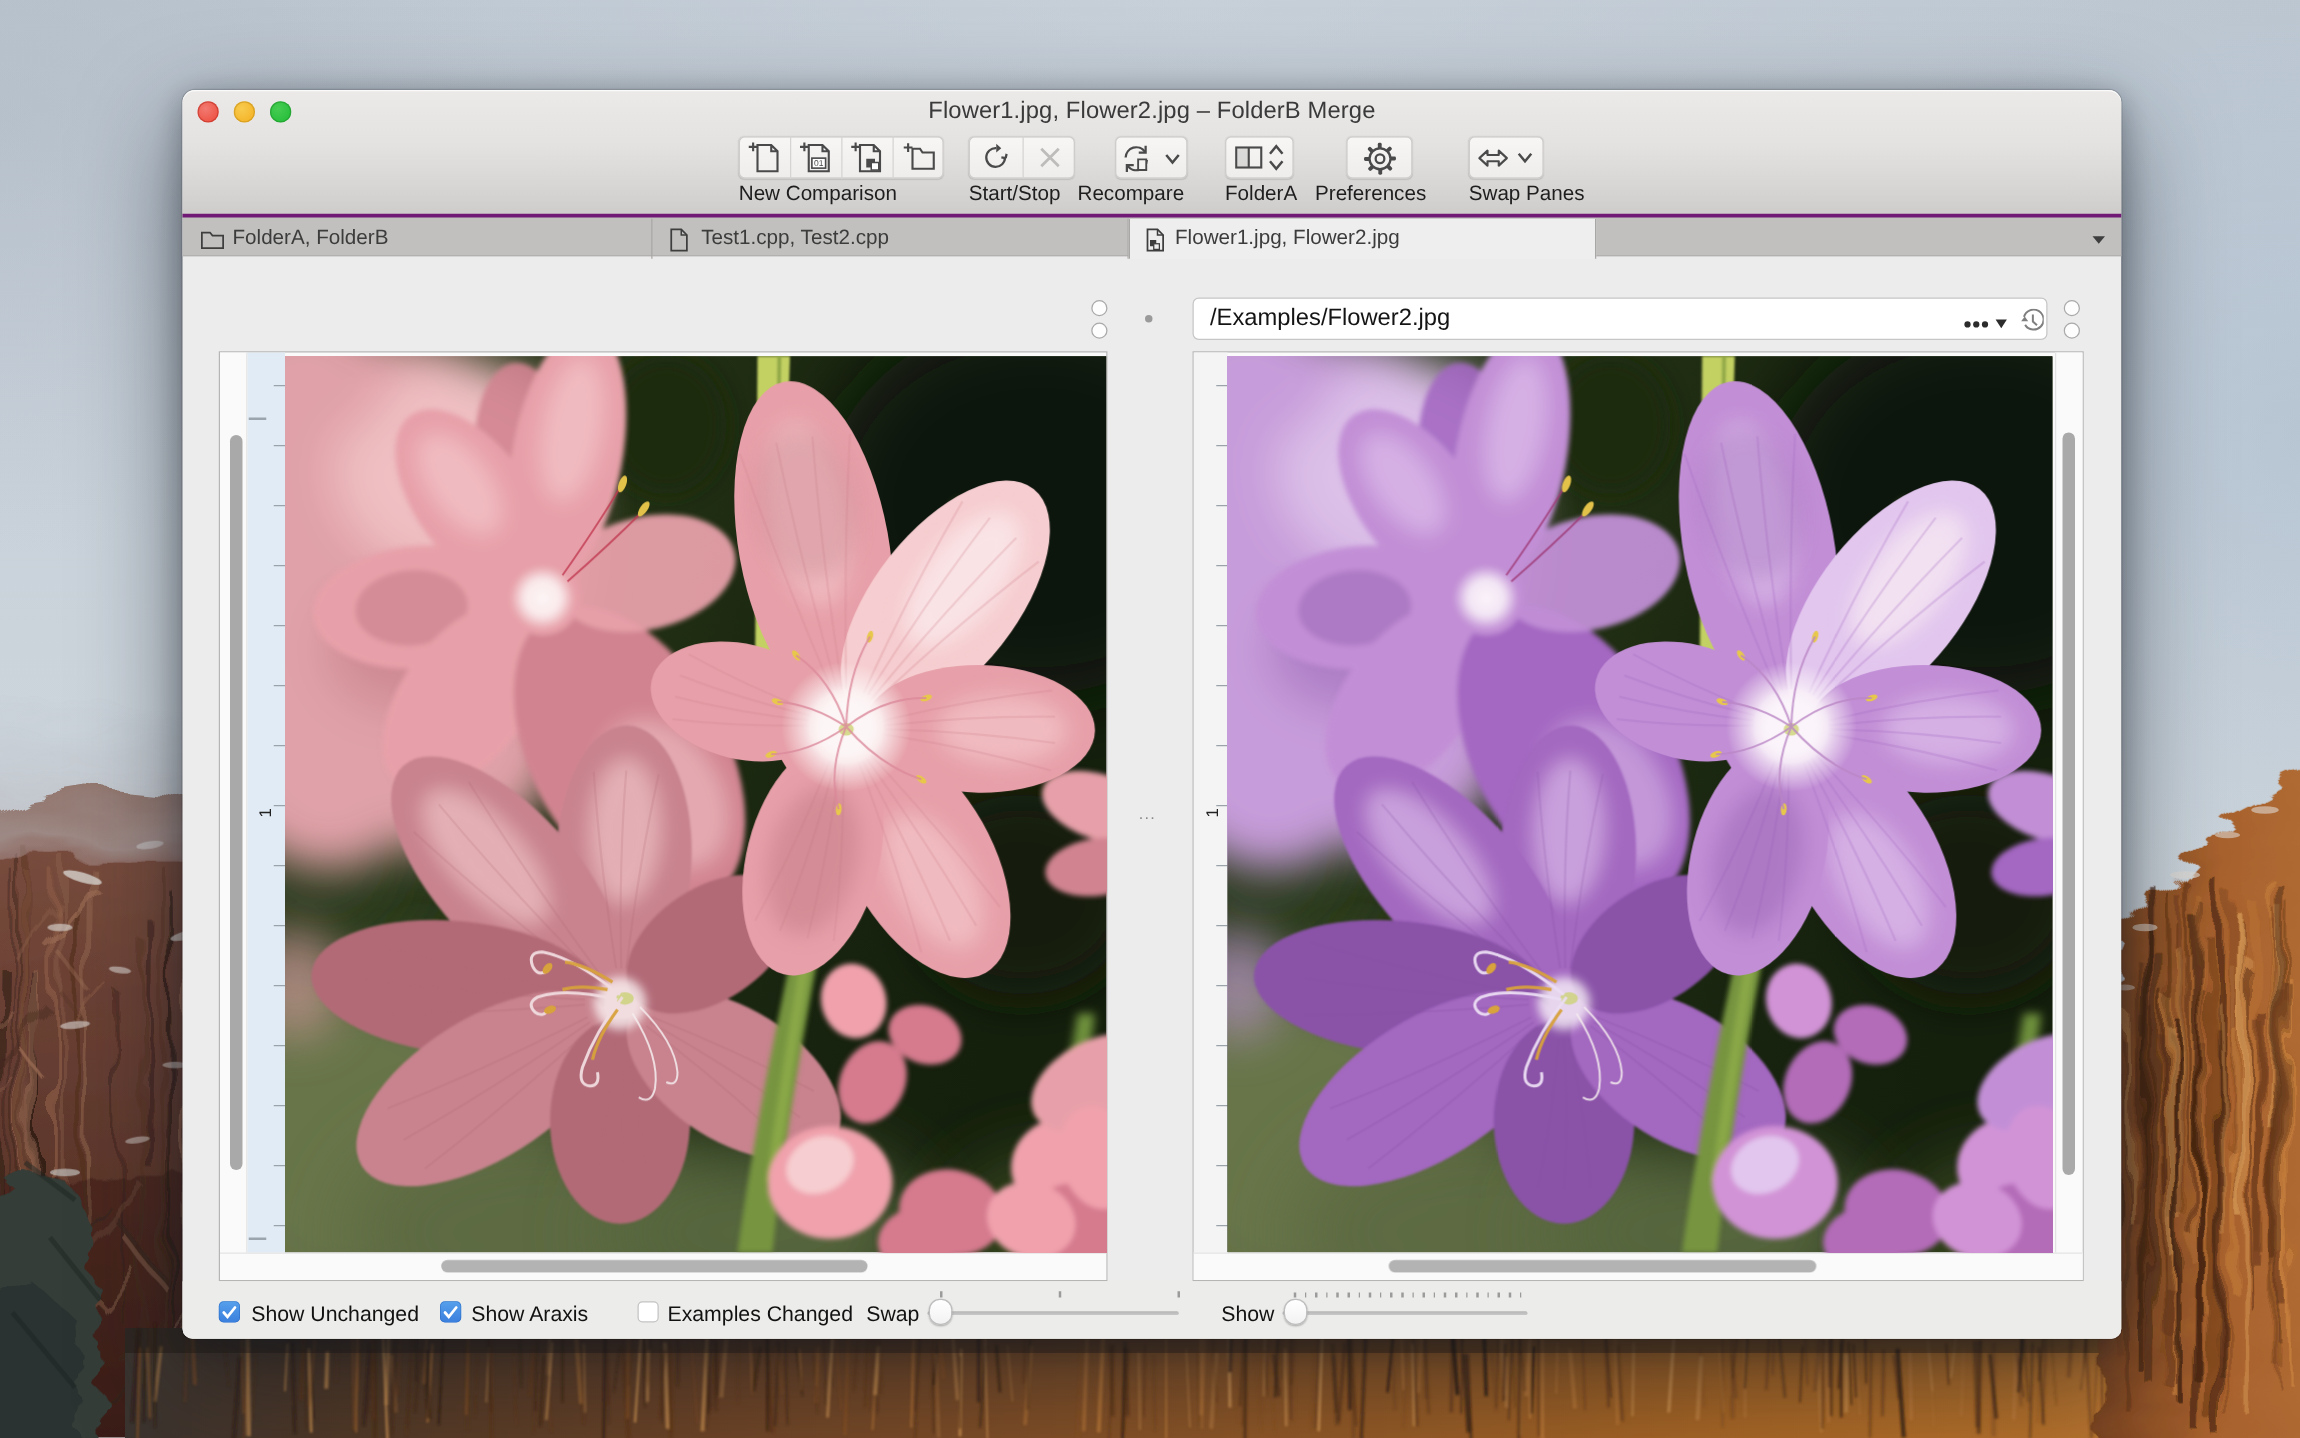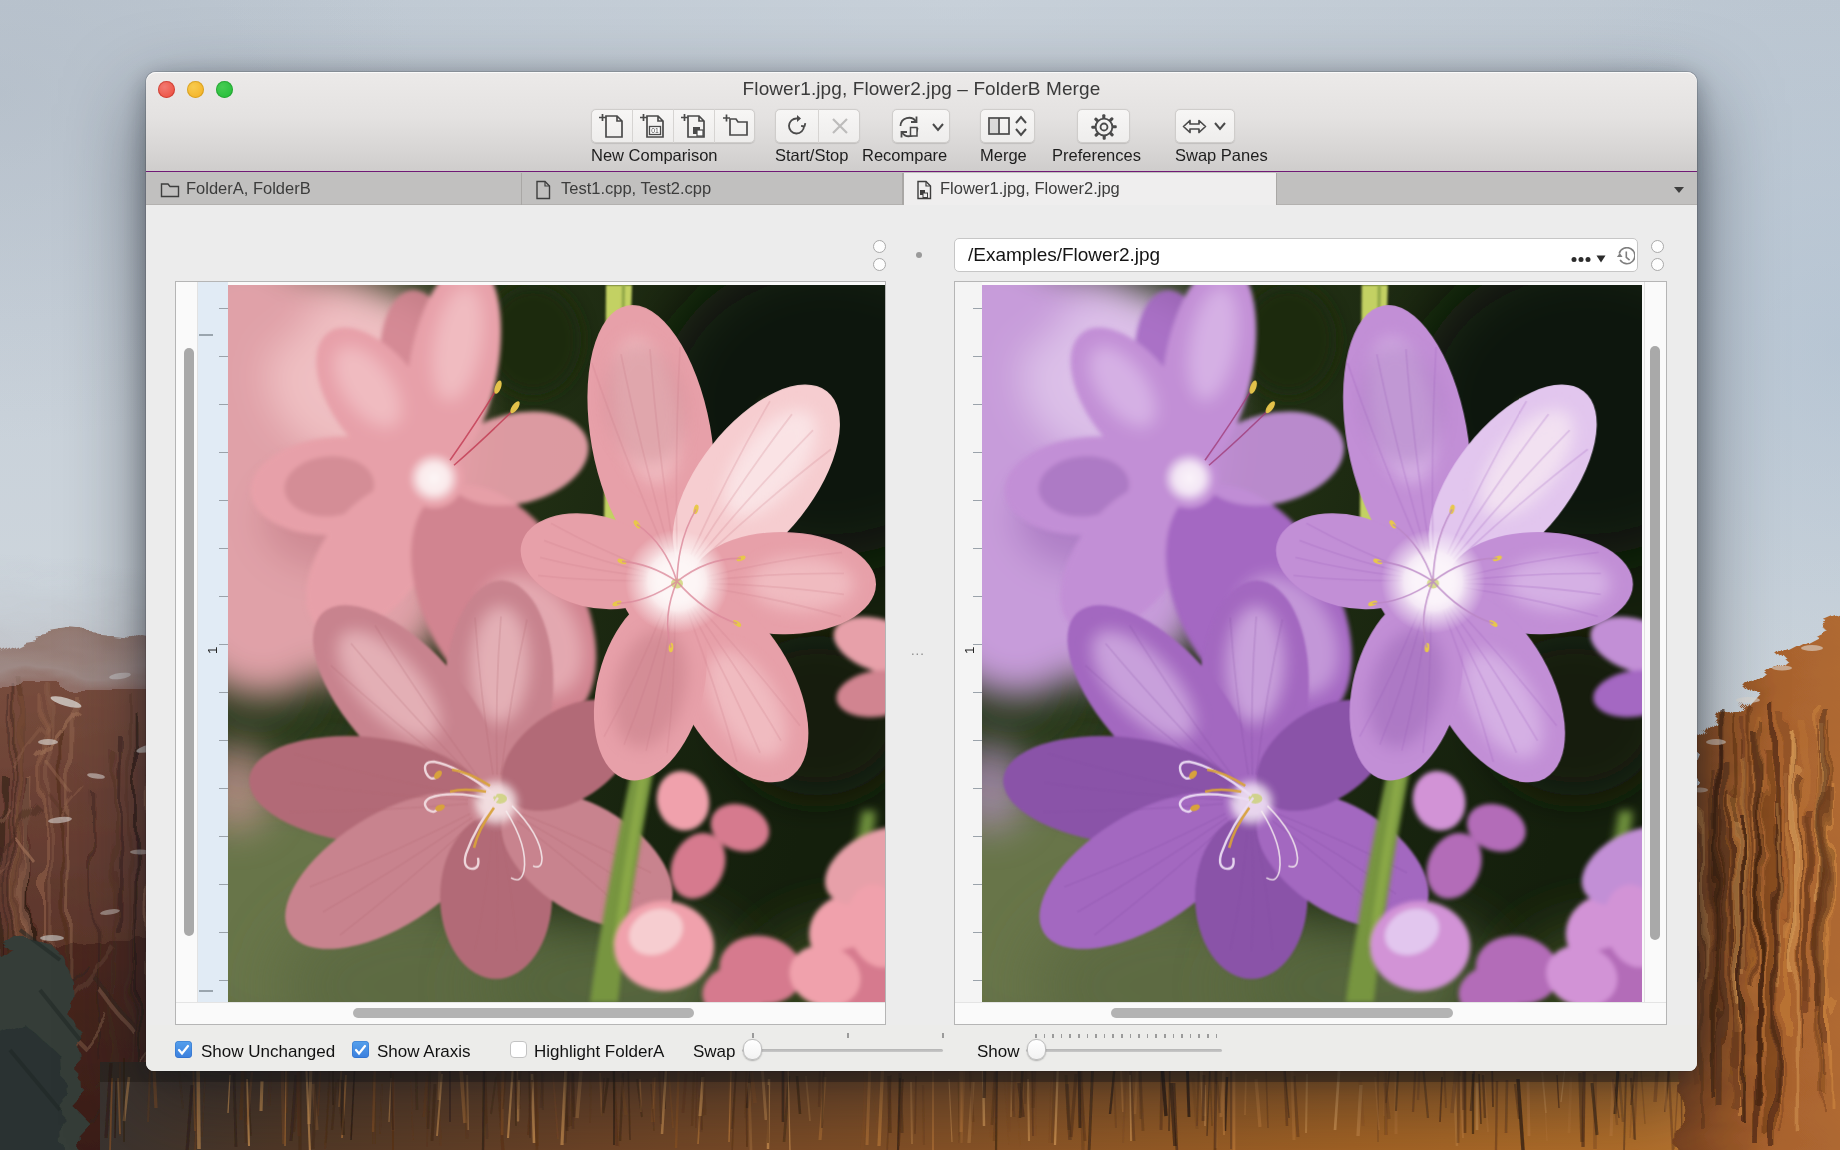--- a/index.html
+++ b/index.html
@@ -24,21 +24,21 @@
 #tl-g{left:70px;background:radial-gradient(circle at 38% 35%,#46cc52,#2bc03e 70%);box-shadow:inset 0 0 0 1px rgba(30,140,40,.5)}
 #wtitle{position:absolute;top:6px;left:0;width:100%;text-align:center;font-size:19px;color:#3a3a3a;letter-spacing:.1px}
 
 .tbtn{position:absolute;top:37px;height:34px;background:linear-gradient(180deg,#f7f6f5,#eeedec);
  border:1px solid #cfcdcb;border-radius:5px;box-shadow:0 .5px 1px rgba(0,0,0,.12)}
 .tseg{position:absolute;top:0;bottom:0;border-left:1px solid #d6d4d2}
 .tlabel{position:absolute;top:74px;height:20px;font-size:16.5px;color:#1e1e1e;text-align:left;white-space:nowrap}
 .ticon{position:absolute;top:41px}
 
 #tabbar{position:absolute;left:0;top:99px;width:100%;height:34px;background:#c1c0bf;
- border-top:1px solid #701a75;border-bottom:1px solid #b3b1af}
+ border-top:3px solid #701a75;border-bottom:1px solid #b3b1af}
 .tab{position:absolute;top:1px;height:32px;border-right:1px solid #a9a7a5;color:#3c3c3c;font-size:16.5px}
 .tab .tx{position:absolute;top:6px;white-space:nowrap}
 .tab-active{background:#efeeee;border-right:1px solid #a9a7a5;border-left:1px solid #a9a7a5}
 .pathfield{position:absolute;top:166px;height:34px;background:#fff;border:1px solid #c6c6c6;border-radius:5px;
  font-size:19px;color:#141414;line-height:32px;padding-left:13px;white-space:nowrap}
 .circ{position:absolute;width:13px;height:13px;border:1.5px solid #a9a9a9;border-radius:50%;background:#fdfdfd}
 .pane{position:absolute;top:209px;height:744px;background:#fafafa;border:1px solid #b5b5b5}
 .vtrack{position:absolute;top:0;bottom:0;width:22px;background:#fafafa}
 .vthumb{position:absolute;width:10px;border-radius:5px;background:#a9a9a9}
 .ruler{position:absolute;top:0;bottom:0}
@@ -681,21 +681,21 @@
         <div class="tlabel" style="left:716px;width:118px">Recompare</div>
         <div class="tbtn" style="left:834px;width:55px"></div>
         <svg class="ticon" style="left:840px" width="26" height="26" viewBox="0 0 26 26">
           <rect x="3" y="5" width="20" height="16" fill="none" stroke="#4a4a4a" stroke-width="1.7"></rect>
           <path d="M13,5 V21" stroke="#4a4a4a" stroke-width="1.7"></path>
           <rect x="4" y="6" width="8.5" height="14" fill="#4a4a4a" opacity=".14"></rect>
         </svg>
         <svg class="ticon" style="left:866px;top:41px" width="18" height="26" viewBox="0 0 18 26">
           <path d="M4,10 L9,4 L14,10 M4,16 L9,22 L14,16" fill="none" stroke="#4a4a4a" stroke-width="2"></path>
         </svg>
-        <div class="tlabel" style="left:834px;width:55px">Merge</div>
+        <div class="tlabel" style="left:834px;width:55px">FolderA</div>
         <div class="tbtn" style="left:931px;width:53px"></div>
         <svg class="ticon" style="left:944px" width="28" height="28" viewBox="0 0 27.4 27.4">
           <rect x="12" y="1.2" width="3" height="4.6" rx="1.1" fill="#4a4a4a" transform="rotate(0 13.7 13.7)"></rect>
           <rect x="12" y="1.2" width="3" height="4.6" rx="1.1" fill="#4a4a4a" transform="rotate(45 13.7 13.7)"></rect>
           <rect x="12" y="1.2" width="3" height="4.6" rx="1.1" fill="#4a4a4a" transform="rotate(90 13.7 13.7)"></rect>
           <rect x="12" y="1.2" width="3" height="4.6" rx="1.1" fill="#4a4a4a" transform="rotate(135 13.7 13.7)"></rect>
           <rect x="12" y="1.2" width="3" height="4.6" rx="1.1" fill="#4a4a4a" transform="rotate(180 13.7 13.7)"></rect>
           <rect x="12" y="1.2" width="3" height="4.6" rx="1.1" fill="#4a4a4a" transform="rotate(225 13.7 13.7)"></rect>
           <rect x="12" y="1.2" width="3" height="4.6" rx="1.1" fill="#4a4a4a" transform="rotate(270 13.7 13.7)"></rect>
           <rect x="12" y="1.2" width="3" height="4.6" rx="1.1" fill="#4a4a4a" transform="rotate(315 13.7 13.7)"></rect>
@@ -1275,21 +1275,21 @@
           </svg>
         </div>
         <div class="blabel" style="left:55px">Show Unchanged</div>
         <div class="cb cb-on" style="left:206px">
           <svg class="abs" style="left:2px;top:2.5px" width="13" height="12" viewBox="0 0 13 12">
             <path d="M2,6 L5,9.5 L11,2" fill="none" stroke="#fff" stroke-width="2.2" stroke-linecap="round"></path>
           </svg>
         </div>
         <div class="blabel" style="left:231px">Show Araxis</div>
         <div class="cb cb-off" style="left:364px"></div>
-        <div class="blabel" style="left:388px">Highlight FolderA</div>
+        <div class="blabel" style="left:388px">Examples Changed</div>
         <div class="blabel" style="left:547px">Swap</div>
         <div class="sl-track" style="left:596px;width:201px"></div>
         <div class="tick" style="left:606px;top:8px;height:5px"></div>
         <div class="tick" style="left:701px;top:8px;height:5px"></div>
         <div class="tick" style="left:796px;top:8px;height:5px"></div>
         <div class="sl-thumb" style="left:597px"></div>
         <div class="blabel" style="left:831px">Show</div>
         <div class="sl-track" style="left:880px;width:196px"></div>
         <div class="tick" style="left:889.0px;top:9px;height:4px"></div>
         <div class="tick" style="left:897.6px;top:9px;height:4px"></div>

